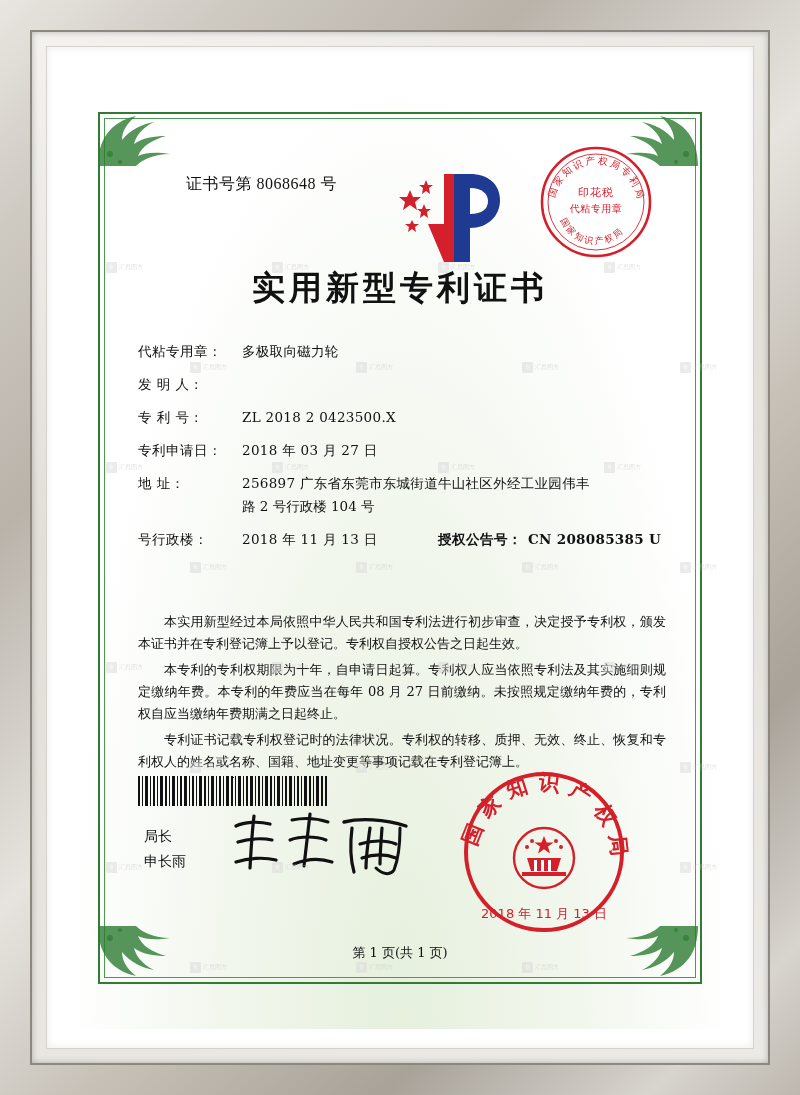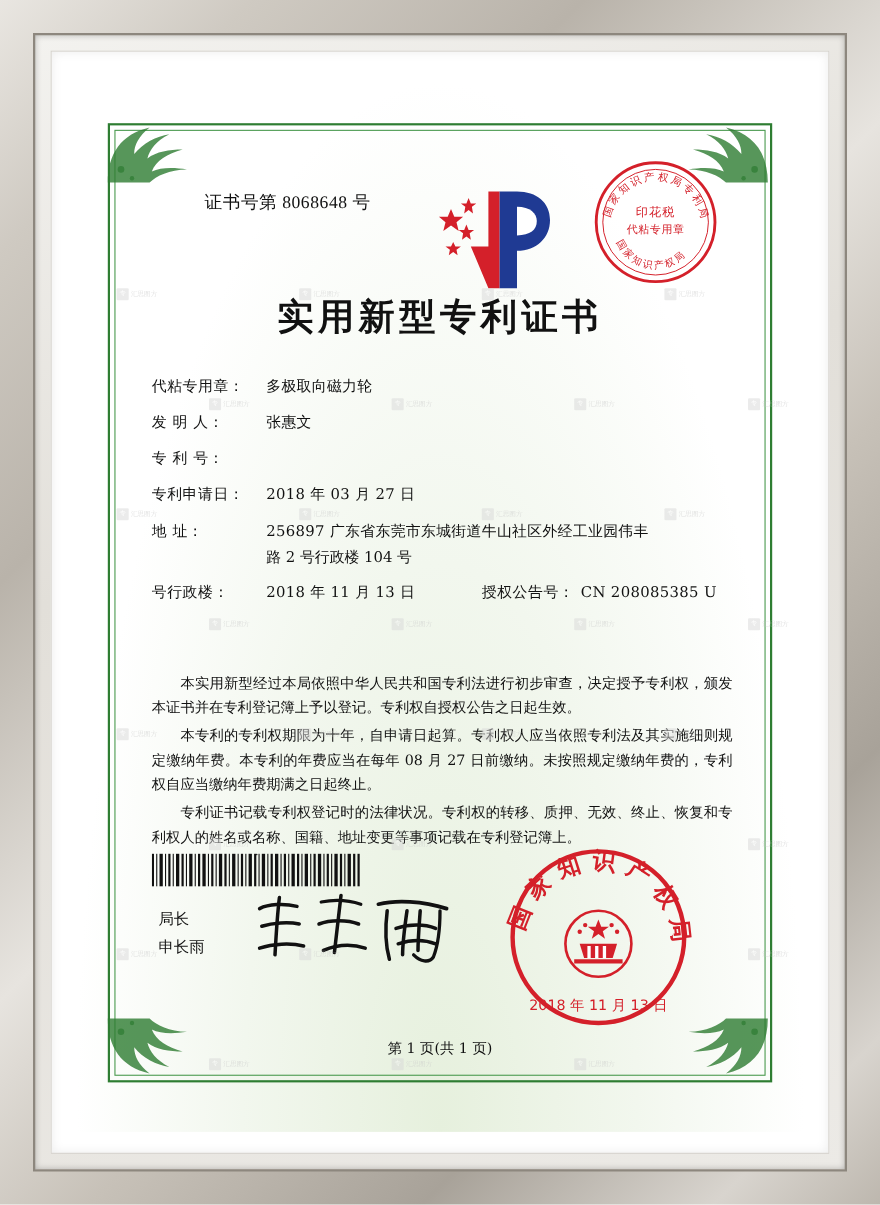--- a/index.html
+++ b/index.html
@@ -151,21 +151,21 @@
   }
   .addr-cont {
     padding-left: 104px;
     font-size: 13.5px;
     margin-top: -9px;
     margin-bottom: 13.5px;
     font-family: "DejaVu Serif", serif;
   }
   .row-split { display: flex; }
   .row-split .left { flex: 0 0 300px; display: flex; }
-  .row-split .right { display: flex; }
+  .row-split .right { display: flex; font-weight: bold; }
   .row-split .right .field-label {
     width: auto; flex: 0 0 auto; margin-right: 6px;
   }
 
   
   .paras {
     position: absolute;
     left: 72px; top: 545px;
     width: 528px;
     font-size: 13px;
@@ -332,25 +332,25 @@
 
     <div class="fields">
 
       <div class="field-row">
         <div class="field-label">代粘专用章：</div>
         <div class="field-value">多极取向磁力轮</div>
       </div>
 
       <div class="field-row">
         <div class="field-label">发  明  人：</div>
-        <div class="field-value">张惠文</div>
       </div>
 
       <div class="field-row">
         <div class="field-label">专  利  号：</div>
+        <div class="field-value mono">ZL 2018 2 0423500.X</div>
       </div>
 
       <div class="field-row">
         <div class="field-label">专利申请日：</div>
         <div class="field-value">2018 年 03 月 27 日</div>
       </div>
 
 
       <div class="field-row">
         <div class="field-label">地        址：</div>

